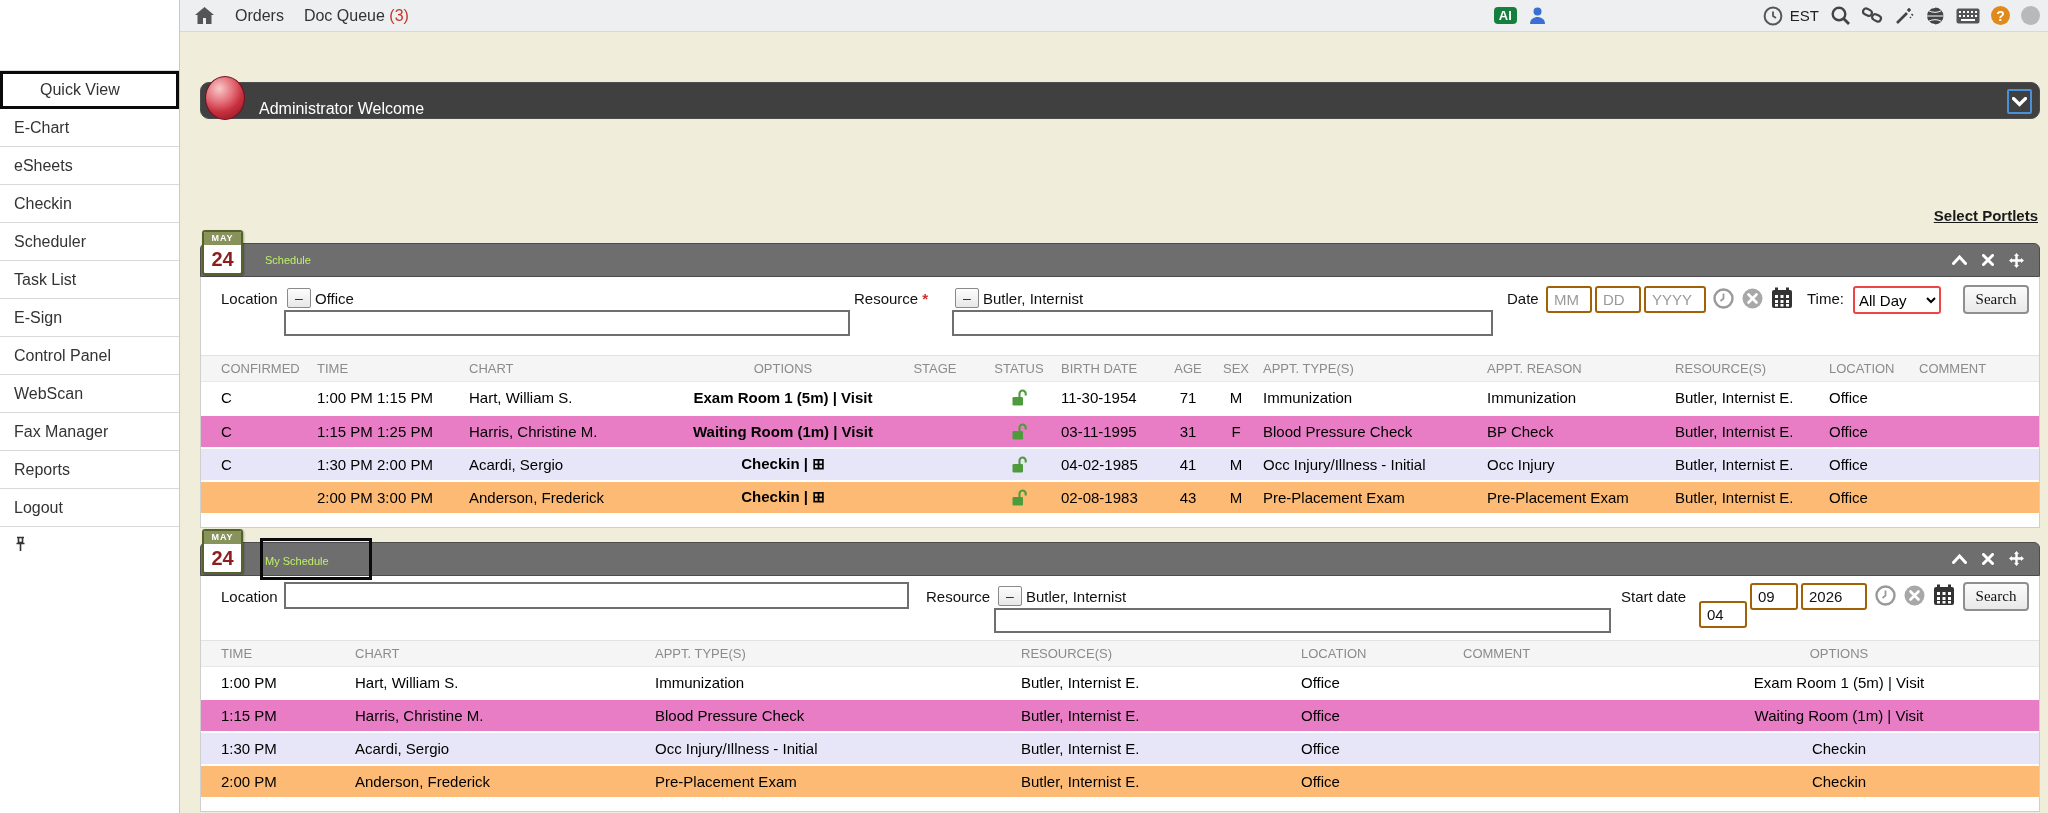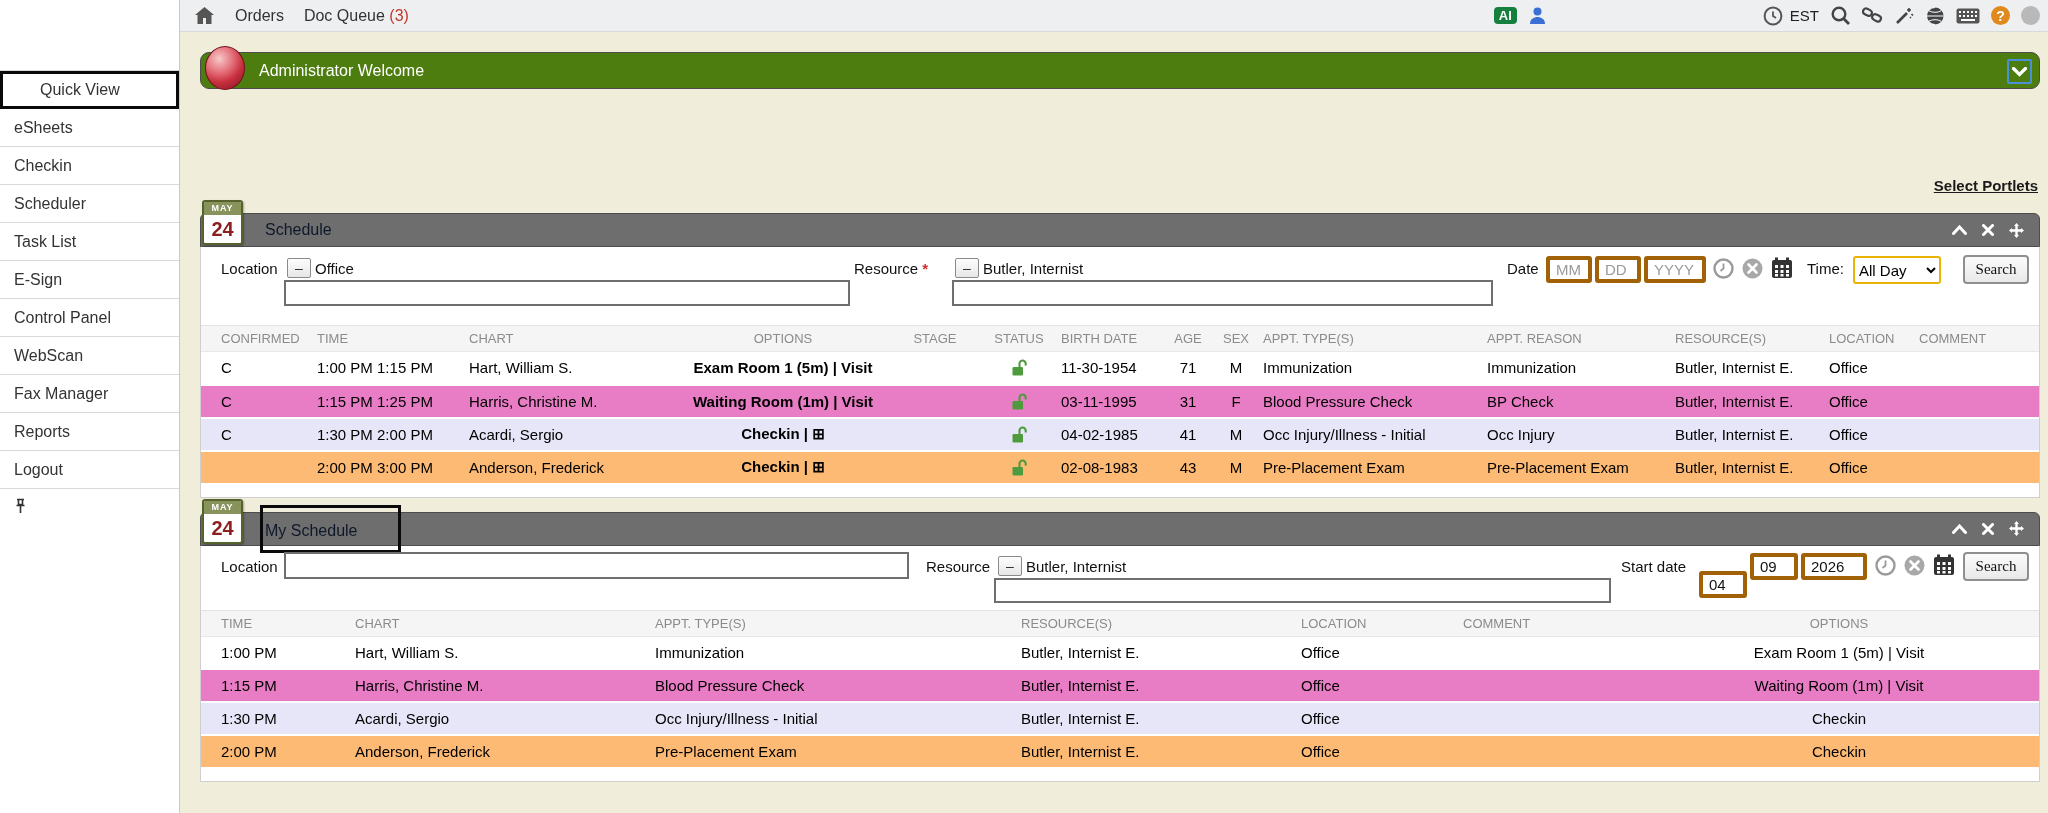--- a/index.html
+++ b/index.html
@@ -28,41 +28,41 @@
   .est { font-size:15px; color:#222; margin-left:-4px; }
   .icon-btn { display:inline-flex; align-items:center; justify-content:center; cursor:pointer; }
   .help-circle { width:19px; height:19px; border-radius:50%; background:#e08a1e; color:#fff;
     font-weight:bold; font-size:14px; display:flex; align-items:center; justify-content:center; }
   .gray-circle { width:19px; height:19px; border-radius:50%; background:#b9b9b9; }
 
   
   .content { position:absolute; left:180px; right:0; top:32px; bottom:0; background:#f0edda; }
 
   
-  .banner { position:relative; margin:20px 8px 0 20px; height:37px; background:#4d7c0f;
-    border:1px solid #4d4d4d; border-radius:9px; display:flex; align-items:center; }
+  .banner { position:relative; margin:50px 8px 0 20px; height:37px; background:#404040;
+    border:1px solid #4d4d4d; border-radius:9px; display:flex; align-items:flex-end; }
   .banner-title { color:#fff; font-size:16px; padding-left:58px; }
   .red-sphere { position:absolute; left:4px; top:-7px; width:40px; height:44px; border-radius:50%;
     background:radial-gradient(circle at 35% 28%, #f8c9c9 0%, #e4707a 35%, #c8303e 60%, #871726 95%);
     border:1px solid #70121e; }
   .banner-collapse { position:absolute; right:7px; top:6px; width:25px; height:25px;
     border:2px solid #4a90d9; border-radius:2px; display:flex; align-items:center;
     justify-content:center; cursor:pointer; background:transparent; }
 
   .select-portlets-row { text-align:right; margin:88px 10px 6px 0; }
   .select-portlets { font-size:15px; font-weight:bold; color:#1a1a1a;
     text-decoration:underline; cursor:pointer; }
 
   
   .portlet { position:relative; margin:12px 8px 0 20px; }
   .portlet.schedule { margin-top:18px; }
   .portlet.myschedule { margin-top:14px; }
   .portlet-header { height:34px; background:#6e6e6e; border:1px solid #4d4d4d;
     border-radius:6px 6px 0 0; display:flex; align-items:center; padding-left:64px; }
-  .portlet-title { color:#0f172a; font-size:16px; }
+  .portlet-title { color:#bef264; font-size:11px; }
   .title-outline { outline:3px solid #0a0a0a; outline-offset:0; padding:14px 40px 10px 2px; margin-left:-2px; }
   .portlet-controls { margin-left:auto; display:flex; gap:15px; padding-right:15px; }
   .portlet-controls .icon-btn { cursor:pointer; }
   .cal-icon { position:absolute; left:2px; top:-13px; width:41px; height:45px;
     border:2px solid #55622c; border-radius:3px; background:#fff; overflow:hidden; z-index:2;
     box-shadow:1px 1px 2px rgba(0,0,0,.3); }
   .cal-top { height:13px; background:#87935a; color:#fff; font-size:9px; font-weight:bold;
     text-align:center; letter-spacing:1px; line-height:13px; }
   .cal-day { text-align:center; font-size:20px; font-weight:bold; color:#8b1f1f; line-height:28px; }
   .portlet-body { background:#fff; border:1px solid #cfcfcf; border-top:none; padding-bottom:12px; }
@@ -71,25 +71,25 @@
   .filter-row { position:relative; height:78px; font-size:15px; }
   .filter-row.ms { height:64px; }
   .flabel { position:absolute; color:#111; white-space:nowrap; }
   .req { color:#d12f2f; font-weight:bold; margin-left:4px; }
   .minus-btn { position:absolute; width:24px; height:20px; border:1px solid #8a8a8a;
     background:linear-gradient(#fdfdfd,#e7e7e7); border-radius:2px; font-size:14px;
     color:#333; display:flex; align-items:center; justify-content:center; cursor:pointer; }
   .fvalue { position:absolute; white-space:nowrap; color:#111; }
   .ftextarea { position:absolute; border:2px solid #6f6f6f; background:#fff; resize:none;
     font-family:"Liberation Sans",sans-serif; font-size:14px; padding:2px 4px; }
-  .dinput { position:absolute; height:27px; border:4px solid #a16207; border-radius:3px;
+  .dinput { position:absolute; height:27px; border:2px solid #a16207; border-radius:3px;
     font-size:15px; padding-left:6px; font-family:"Liberation Sans",sans-serif; color:#111; }
   .dinput::placeholder { color:#9a9a9a; }
   .ficon { position:absolute; cursor:pointer; }
-  .time-select { position:absolute; height:28px; width:88px; border:2px solid #eab308;
+  .time-select { position:absolute; height:28px; width:88px; border:2px solid #ef4444;
     border-radius:3px; font-size:15px; background:#fff; font-family:"Liberation Sans",sans-serif; }
   .search-btn { position:absolute; height:29px; width:66px; border:2px solid #8f8f8f;
     border-radius:4px; background:linear-gradient(#fbfbfb,#e9e9e9); font-size:15px;
     font-family:Liberation Serif, serif; cursor:pointer; color:#111; }
 
   
   table.grid { width:100%; border-collapse:collapse; table-layout:fixed; font-size:15px; }
   table.grid thead tr { background:#f5f5f5; border-top:1px solid #e2e2e2; border-bottom:1px solid #e8e8e8; }
   table.grid th { font-weight:normal; color:#8b8b8b; font-size:13px; text-align:left;
     padding:5px 4px; white-space:nowrap; overflow:hidden; }
@@ -108,20 +108,21 @@
   #schedule-table th:nth-child(8), #schedule-table td:nth-child(8),
   #schedule-table th:nth-child(9), #schedule-table td:nth-child(9) { text-align:center; }
   #ms-table th:nth-child(7), #ms-table td:nth-child(7) { text-align:center; }
 </style>
 </head>
 <body>
 
 <nav class="sidebar">
   <div class="sidebar-menu" id="sidebar-items">
       <div class="sidebar-item selected">Quick View</div>
+      <div class="sidebar-item">E-Chart</div>
       <div class="sidebar-item">eSheets</div>
       <div class="sidebar-item">Checkin</div>
       <div class="sidebar-item">Scheduler</div>
       <div class="sidebar-item">Task List</div>
       <div class="sidebar-item">E-Sign</div>
       <div class="sidebar-item">Control Panel</div>
       <div class="sidebar-item">WebScan</div>
       <div class="sidebar-item">Fax Manager</div>
       <div class="sidebar-item">Reports</div>
       <div class="sidebar-item">Logout</div>

